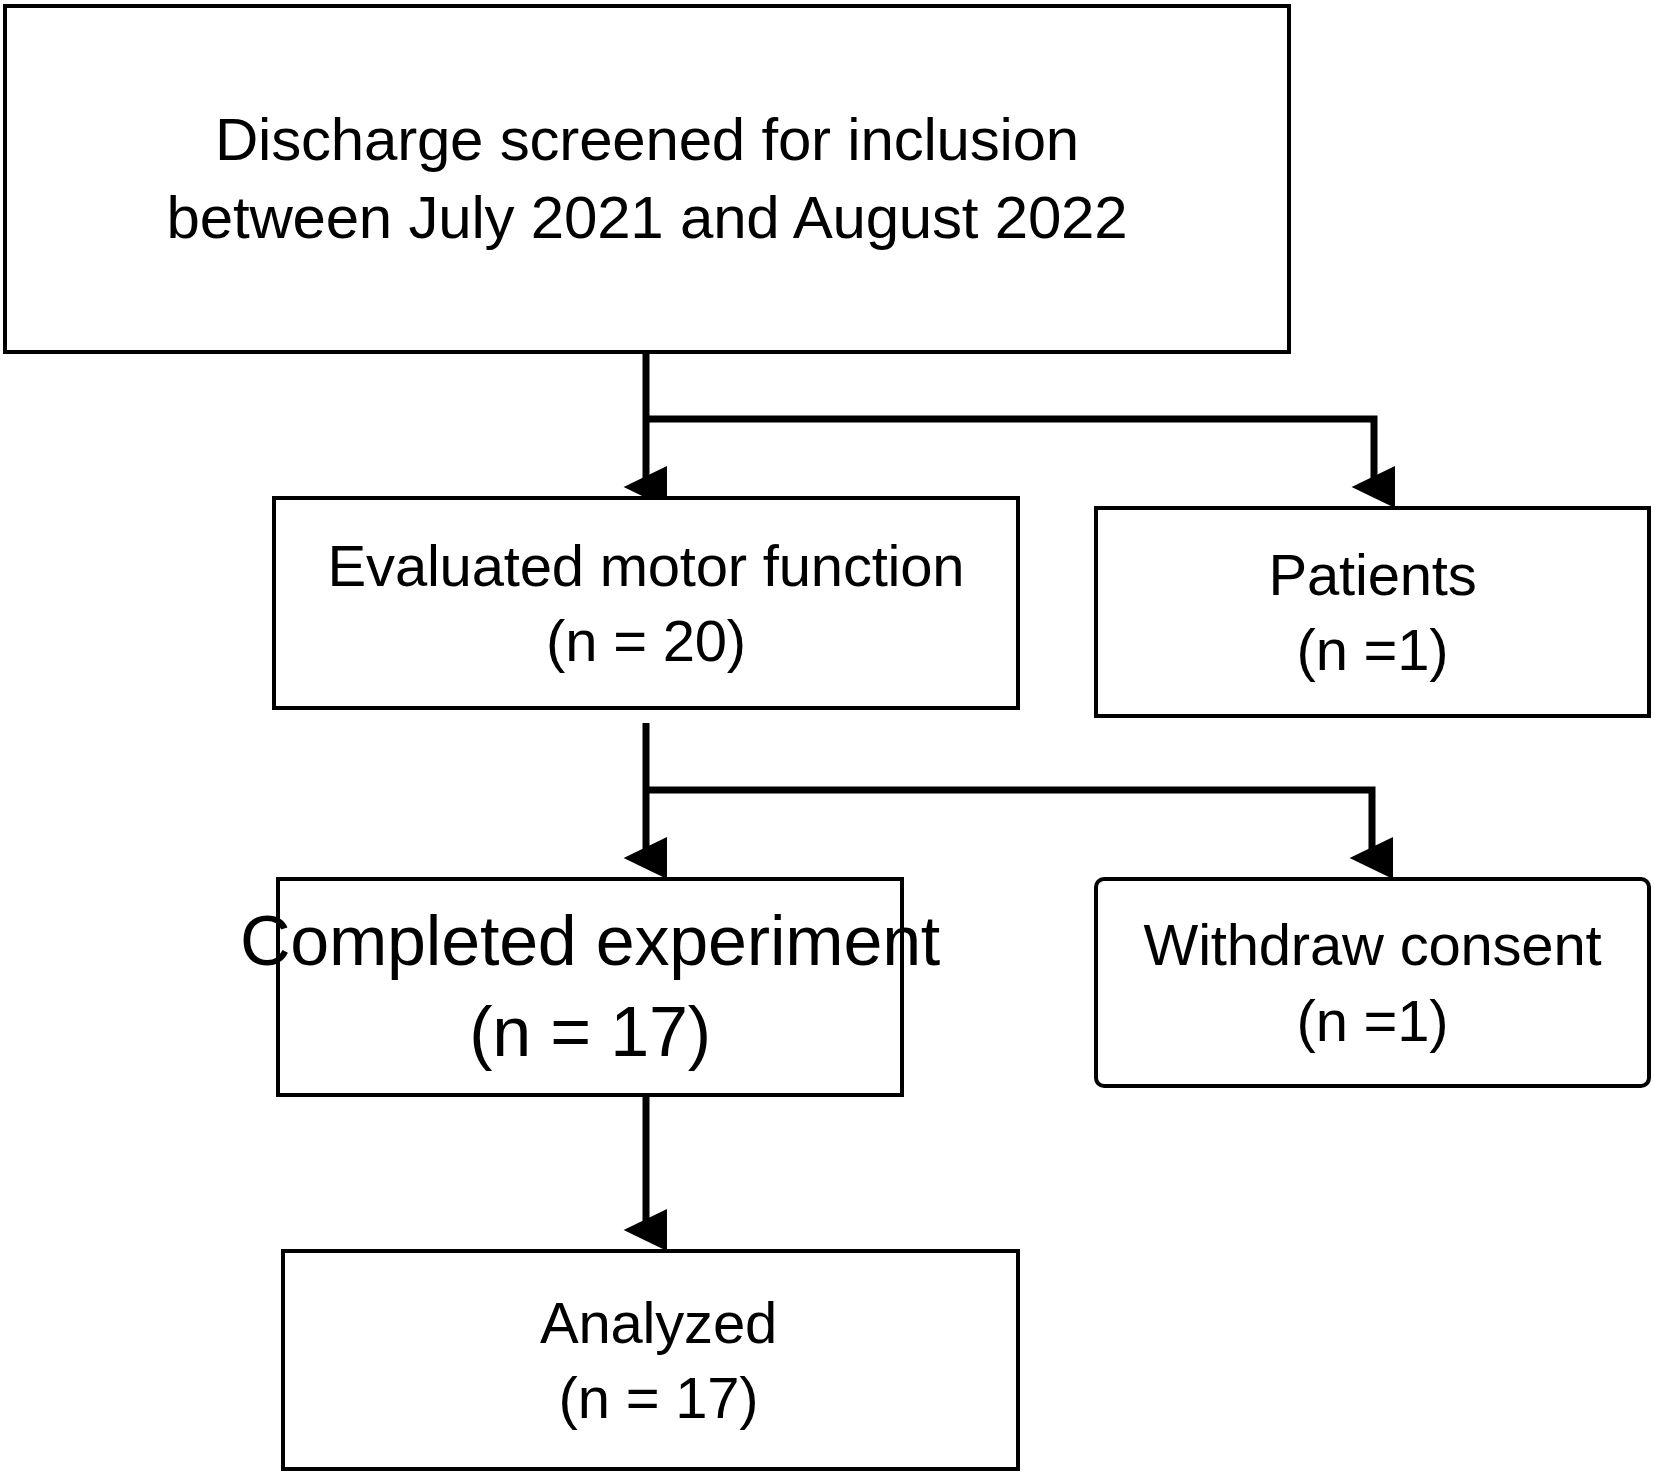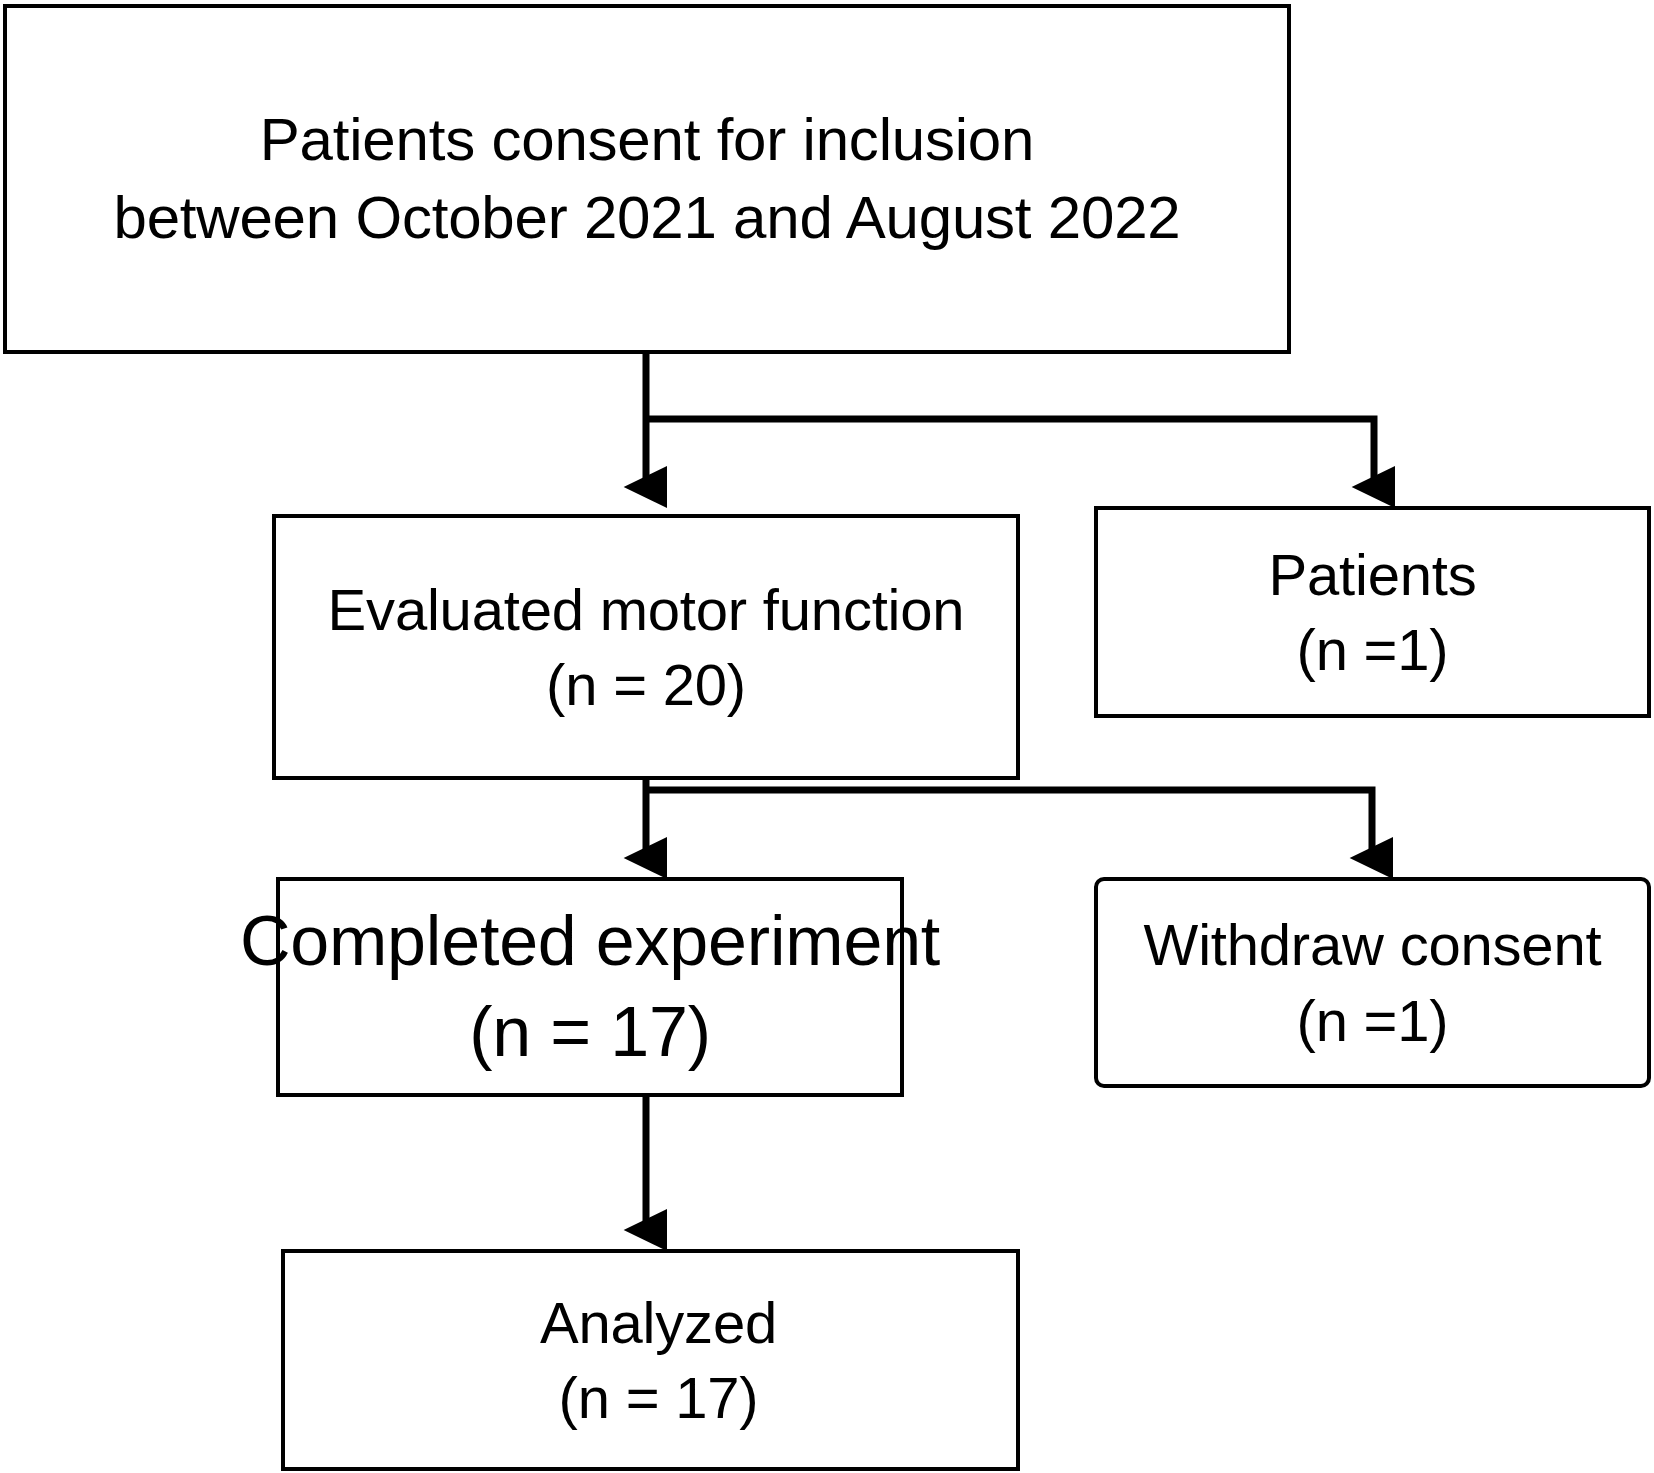--- a/index.html
+++ b/index.html
@@ -46,21 +46,21 @@
   .node-line {
     display: block;
     white-space: nowrap;
   }
   
   #node-screened {
     left: 3px;  top: 4px;   width: 1288px; height: 350px;
     font-size: 60px;
   }
   #node-evaluated {
-    left: 272px; top: 514px; width: 748px;  height: 266px;
+    left: 272px; top: 496px; width: 748px;  height: 214px;
     font-size: 58px;
     justify-content: center;
   }
   #node-discharge {
     left: 1094px; top: 506px; width: 557px; height: 212px;
     font-size: 58px;
   }
   #node-completed {
     left: 276px; top: 877px; width: 628px;  height: 220px;
     font-size: 70px;
@@ -104,22 +104,22 @@
     <g>
       <polyline points="646,790 1372,790 1372,858" fill="none" stroke="#000000" stroke-width="7" marker-end="url(#arrowhead)"></polyline>
     </g>
 
     <g>
       <line x1="646" y1="1095" x2="646" y2="1230" stroke="#000000" stroke-width="7" marker-end="url(#arrowhead)"></line>
     </g>
   </svg>
 
   <div class="node-box" id="node-screened">
-    <span class="node-line">Patients consent for inclusion</span>
-    <span class="node-line">between October 2021 and August 2022</span>
+    <span class="node-line">Discharge screened for inclusion</span>
+    <span class="node-line">between July 2021 and August 2022</span>
   </div>
 
   <div class="node-box" id="node-evaluated">
     <span class="node-line">Evaluated motor function</span>
     <span class="node-line">(n = 20)</span>
   </div>
 
   <div class="node-box" id="node-discharge">
     <span class="node-line">Patients</span>
     <span class="node-line">(n =1)</span>

